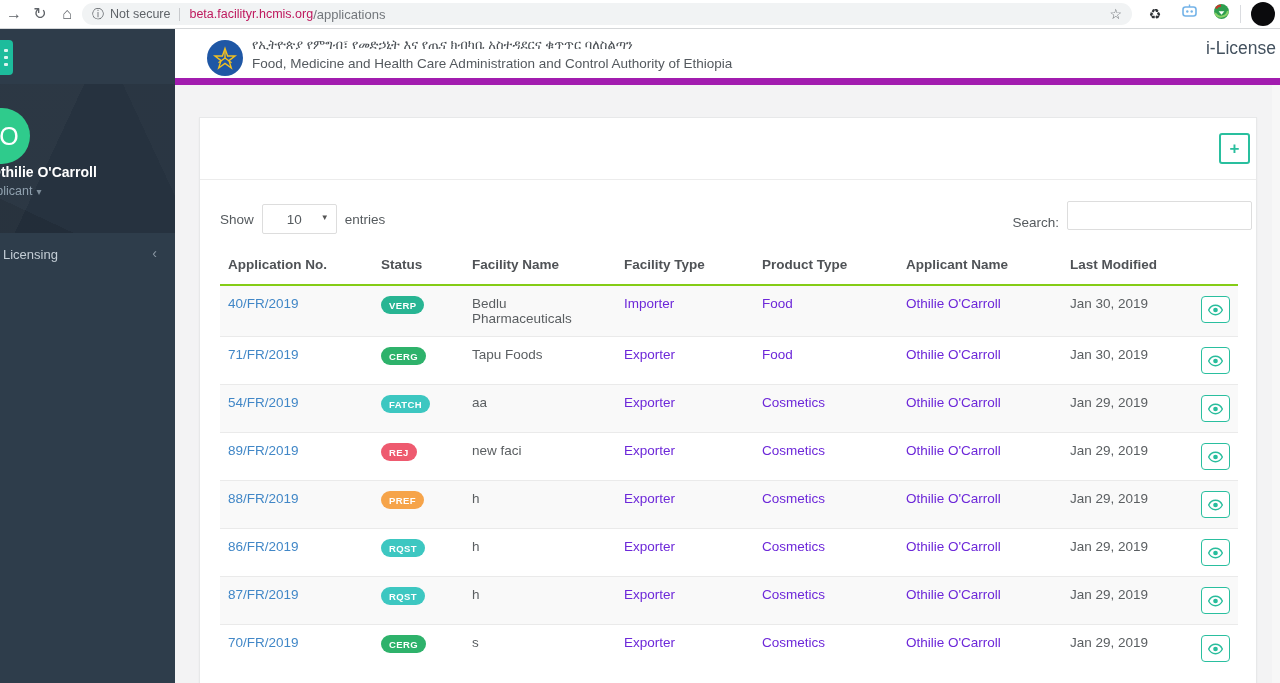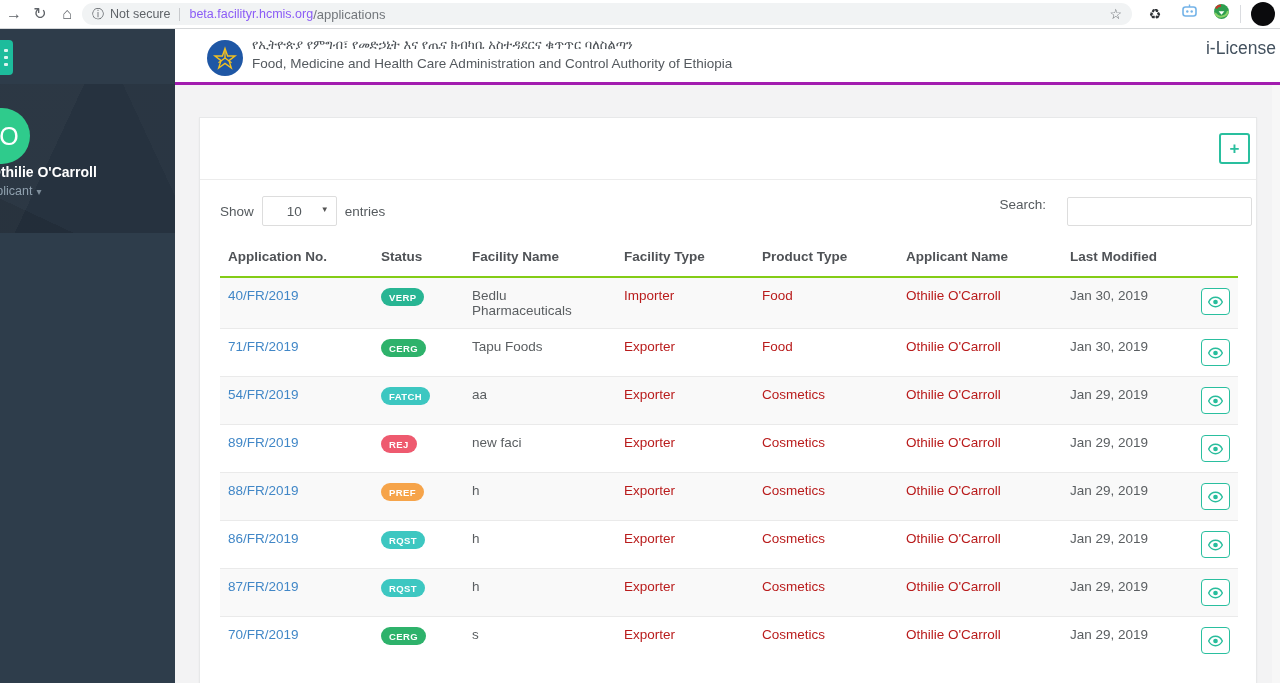--- a/index.html
+++ b/index.html
@@ -6,21 +6,21 @@
   html,body { width:1280px; height:683px; overflow:hidden; font-family:"Liberation Sans","DejaVu Sans",sans-serif; background:#f3f3f4; }
 
   
   .browser-bar { position:absolute; left:0; top:0; width:1280px; height:29px; background:#ffffff; border-bottom:1px solid #d5d7d9; z-index:50; }
   .nav-ico { position:absolute; top:2px; font-size:16px; color:#5f6368; width:24px; height:24px; text-align:center; line-height:24px; cursor:pointer; }
   .fwd { left:2px; } .reload { left:28px; } .home { left:55px; }
   .omnibox { position:absolute; left:82px; top:3px; width:1050px; height:22px; background:#f1f3f4; border-radius:11px; display:flex; align-items:center; padding:0 10px; }
   .omnibox .info { color:#5f6368; font-size:12px; margin-right:6px; }
   .omnibox .sec { color:#5f6368; font-size:12.5px; }
   .omnibox .divider { width:1px; height:13px; background:#c8cacd; margin:0 9px; }
-  .omnibox .host { color:#8b5cf6; font-size:12.5px; }
+  .omnibox .host { color:#be185d; font-size:12.5px; }
   .omnibox .path { color:#73777c; font-size:13px; }
   .omnibox .star { position:absolute; right:10px; color:#5f6368; font-size:14px; }
   .ext { position:absolute; top:3px; width:22px; height:22px; text-align:center; line-height:22px; font-size:14px; }
   .ext-recycle { left:1144px; color:#2f3337; }
   .ext-robot { left:1178px; }
   .ext-idm { left:1210px; }
   .chrome-sep { position:absolute; left:1240px; top:5px; width:1px; height:18px; background:#dadce0; }
   .profile-dot { position:absolute; left:1251px; top:2px; width:24px; height:24px; border-radius:50%; background:#0b0b0d; }
 
   
@@ -38,56 +38,56 @@
   }
   .user-avatar { position:absolute; left:-26px; top:24px; width:56px; height:56px; border-radius:50%; background:#2fcb8c; color:#fff; font-size:25px; display:flex; align-items:center; justify-content:center; padding-left:14px; }
   .user-name { position:absolute; left:-10px; top:80px; color:#ffffff; font-size:14px; font-weight:bold; white-space:nowrap; }
   .user-role { position:absolute; left:-19px; top:100px; color:#90a1af; font-size:12.5px; white-space:nowrap; cursor:pointer; }
   .user-role .caret { font-size:10px; margin-left:4px; color:#7d8c99; }
   .sb-menu { position:absolute; left:0; top:204px; width:175px; bottom:0; background:#2e3d4b; }
   .sb-item { position:relative; padding:14px 16px 13px 3px; color:#c3cdd5; font-size:13px; cursor:pointer; }
   .sb-item .chev { position:absolute; right:18px; top:12px; color:#8a97a3; font-size:14px; }
 
   
-  .app-header { position:absolute; left:175px; top:29px; width:1105px; height:56px; background:#ffffff; border-bottom:3px solid #a21caf; }
+  .app-header { position:absolute; left:175px; top:29px; width:1105px; height:56px; background:#ffffff; border-bottom:7px solid #a21caf; }
   .org-logo { position:absolute; left:32px; top:11px; width:36px; height:36px; border-radius:50%; background:#1f57a5; display:flex; align-items:center; justify-content:center; }
   .org-amh { position:absolute; left:77px; top:8px; font-size:13px; color:#4a4f54; white-space:nowrap; }
   .org-eng { position:absolute; left:77px; top:27px; font-size:13.5px; color:#54595e; white-space:nowrap; }
   .app-title { position:absolute; right:4px; top:9px; font-size:17.5px; color:#44525f; }
 
   
   .content { position:absolute; left:175px; top:85px; width:1105px; height:598px; background:#f3f3f4; }
   .scroll-track { position:absolute; right:0; top:0; width:8px; height:598px; background:#f7f7f7; }
   .card { position:absolute; left:24px; top:32px; width:1058px; height:566px; background:#ffffff; border:1px solid #e7e8e9; border-bottom:none; box-shadow:0 1px 2px rgba(0,0,0,.04); }
   .card-toolbar { position:relative; height:62px; border-bottom:1px solid #ececec; }
   .add-btn { position:absolute; right:6px; top:15px; width:31px; height:31px; background:#fff; border:2px solid #29bf9e; border-radius:3px; color:#29bf9e; font-size:17px; font-weight:bold; line-height:26px; text-align:center; cursor:pointer; }
   .controls { display:flex; justify-content:space-between; align-items:center; padding:16px 4px 12px 20px; }
-  .len-wrap { display:flex; align-items:center; gap:8px; color:#555a5e; font-size:13.5px; }
+  .len-wrap { display:flex; align-items:center; gap:8px; color:#555a5e; font-size:13.5px;margin-top:8px; }
   .len-select-box { position:relative; }
   .len-select { width:75px; height:30px; border:1px solid #ddd; border-radius:2px; background:#fff; color:#555a5e; font-size:13.5px; padding-left:24px; appearance:none; -webkit-appearance:none; outline:none; font-family:inherit; }
   .len-caret { position:absolute; right:8px; top:9px; font-size:8px; color:#555; pointer-events:none; }
-  .search-wrap { display:flex; align-items:flex-start; gap:21px; color:#555a5e; font-size:13.5px; }
+  .search-wrap { display:flex; align-items:flex-end; gap:8px; color:#555a5e; font-size:13.5px; }
   .search-input { width:185px; height:29px; border:1px solid #ddd; border-radius:2px; outline:none; padding:0 8px; font-size:13px; font-family:inherit; }
 
   table.apps { border-collapse:collapse; margin:2px 18px 0 20px; width:calc(100% - 38px); table-layout:fixed; }
   table.apps th { text-align:left; font-size:13.5px; color:#4f5256; font-weight:bold; padding:9px 8px 12px; border-bottom:2px solid #84cc16; cursor:pointer; }
   table.apps td { font-size:13.5px; padding:10px 8px; vertical-align:top; border-top:1px solid #eaeaea; }
   table.apps tbody tr:first-child td { border-top:none; }
   table.apps tbody tr:nth-child(odd) { background:#f9f9f9; }
   table.apps th:nth-child(1), table.apps td:nth-child(1){ width:153px; }
   table.apps th:nth-child(2), table.apps td:nth-child(2){ width:91px; }
   table.apps th:nth-child(3), table.apps td:nth-child(3){ width:152px; }
   table.apps th:nth-child(4), table.apps td:nth-child(4){ width:138px; }
   table.apps th:nth-child(5), table.apps td:nth-child(5){ width:144px; }
   table.apps th:nth-child(6), table.apps td:nth-child(6){ width:164px; }
   table.apps th:nth-child(7), table.apps td:nth-child(7){ width:131px; }
   table.apps th:nth-child(8), table.apps td:nth-child(8){ width:auto; }
   .applink { color:#4187c7; text-decoration:none; cursor:pointer; }
   .badge { display:inline-block; min-width:30px; text-align:center; color:#fff; font-size:9.5px; font-weight:bold; letter-spacing:.4px; padding:4px 8px 3px; border-radius:10px; }
-  .cell-gray { color:#b91c1c; }
+  .cell-gray { color:#6d28d9; }
   .cell-dark { color:#5a5e61; }
   .view-btn { width:29px; height:27px; background:#fff; border:1.5px solid #2abf9f; border-radius:4px; cursor:pointer; display:flex; align-items:center; justify-content:center; padding:0; }
 </style>
 </head>
 <body>
 
 <div class="browser-bar">
   <div class="nav-ico fwd">→</div>
   <div class="nav-ico reload">↻</div>
   <div class="nav-ico home">⌂</div>
@@ -125,20 +125,26 @@
     <button class="menu-toggle">
       <span class="bar b1"></span>
       <span class="bar b2"></span>
       <span class="bar b3"></span>
     </button>
   </div>
   <div class="sb-profile">
     <div class="user-avatar">O</div>
     <div class="user-name">Othilie O'Carroll</div>
     <div class="user-role"><span>Applicant</span><span class="caret">▾</span></div>
+  </div>
+  <div class="sb-menu">
+    <div class="sb-item">
+      <span>Licensing</span>
+      <span class="chev">‹</span>
+    </div>
   </div>
 </div>
 
 <div class="app-header">
   <div class="org-logo">
     <svg width="26" height="26" viewBox="0 0 26 26">
       <g stroke="#f2c021" stroke-width="1.4" fill="none">
         <path d="M13 3.5 L15.6 11 L23 11 L17 15.6 L19.3 23 L13 18.4 L6.7 23 L9 15.6 L3 11 L10.4 11 Z"></path>
         <line x1="13" y1="13" x2="13" y2="6"></line>
           <line x1="13" y1="13" x2="19.5" y2="17.8"></line>

